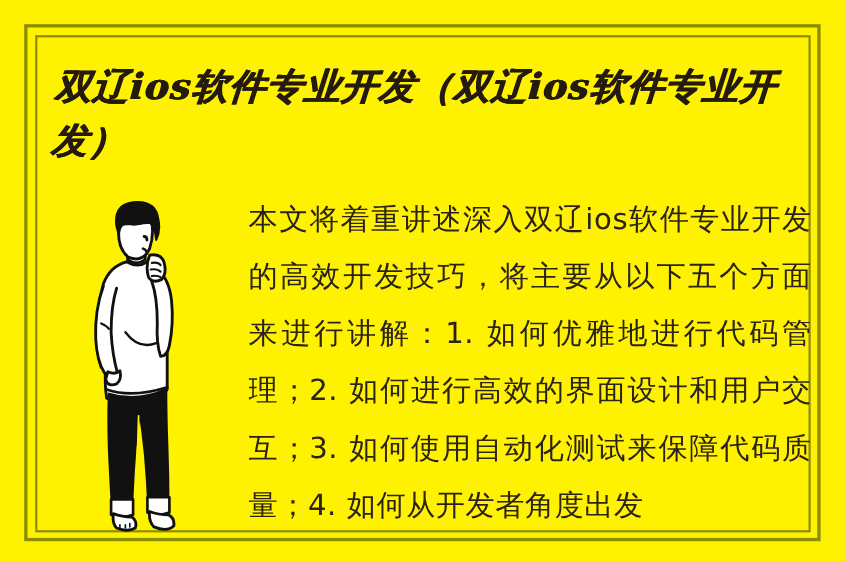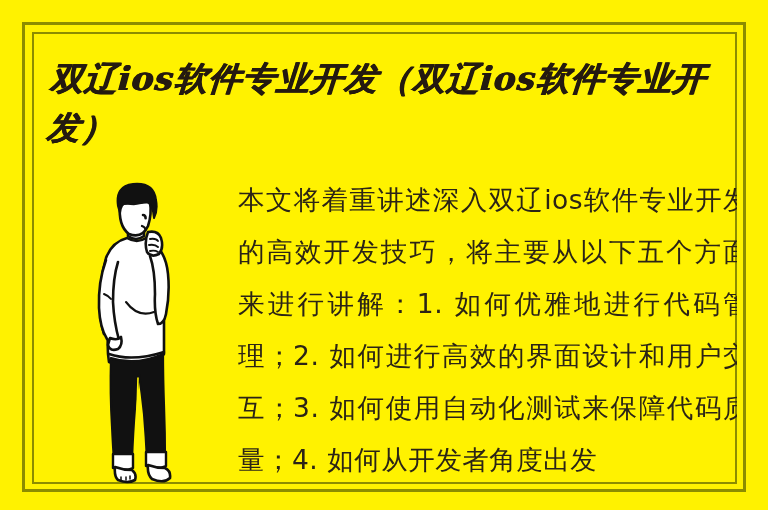--- a/index.html
+++ b/index.html
@@ -53,21 +53,21 @@
     letter-spacing:1px;
     white-space:normal;
     word-break:break-word;
     text-shadow:0.7px 0 0 #241A10, -0.4px 0.4px 0 #241A10;
     transform:skewX(-4deg);
     transform-origin:left top;
   }
   
   .body-row{
     position:absolute;
-    left:16px;top:140px;
+    left:4px;top:140px;
     width:703px;height:320px;
   }
   
   .illus{
     position:absolute;
     left:30px;top:8px;
     width:120px;height:305px;
   }
   .illus svg{display:block;width:120px;height:305px;}
   

